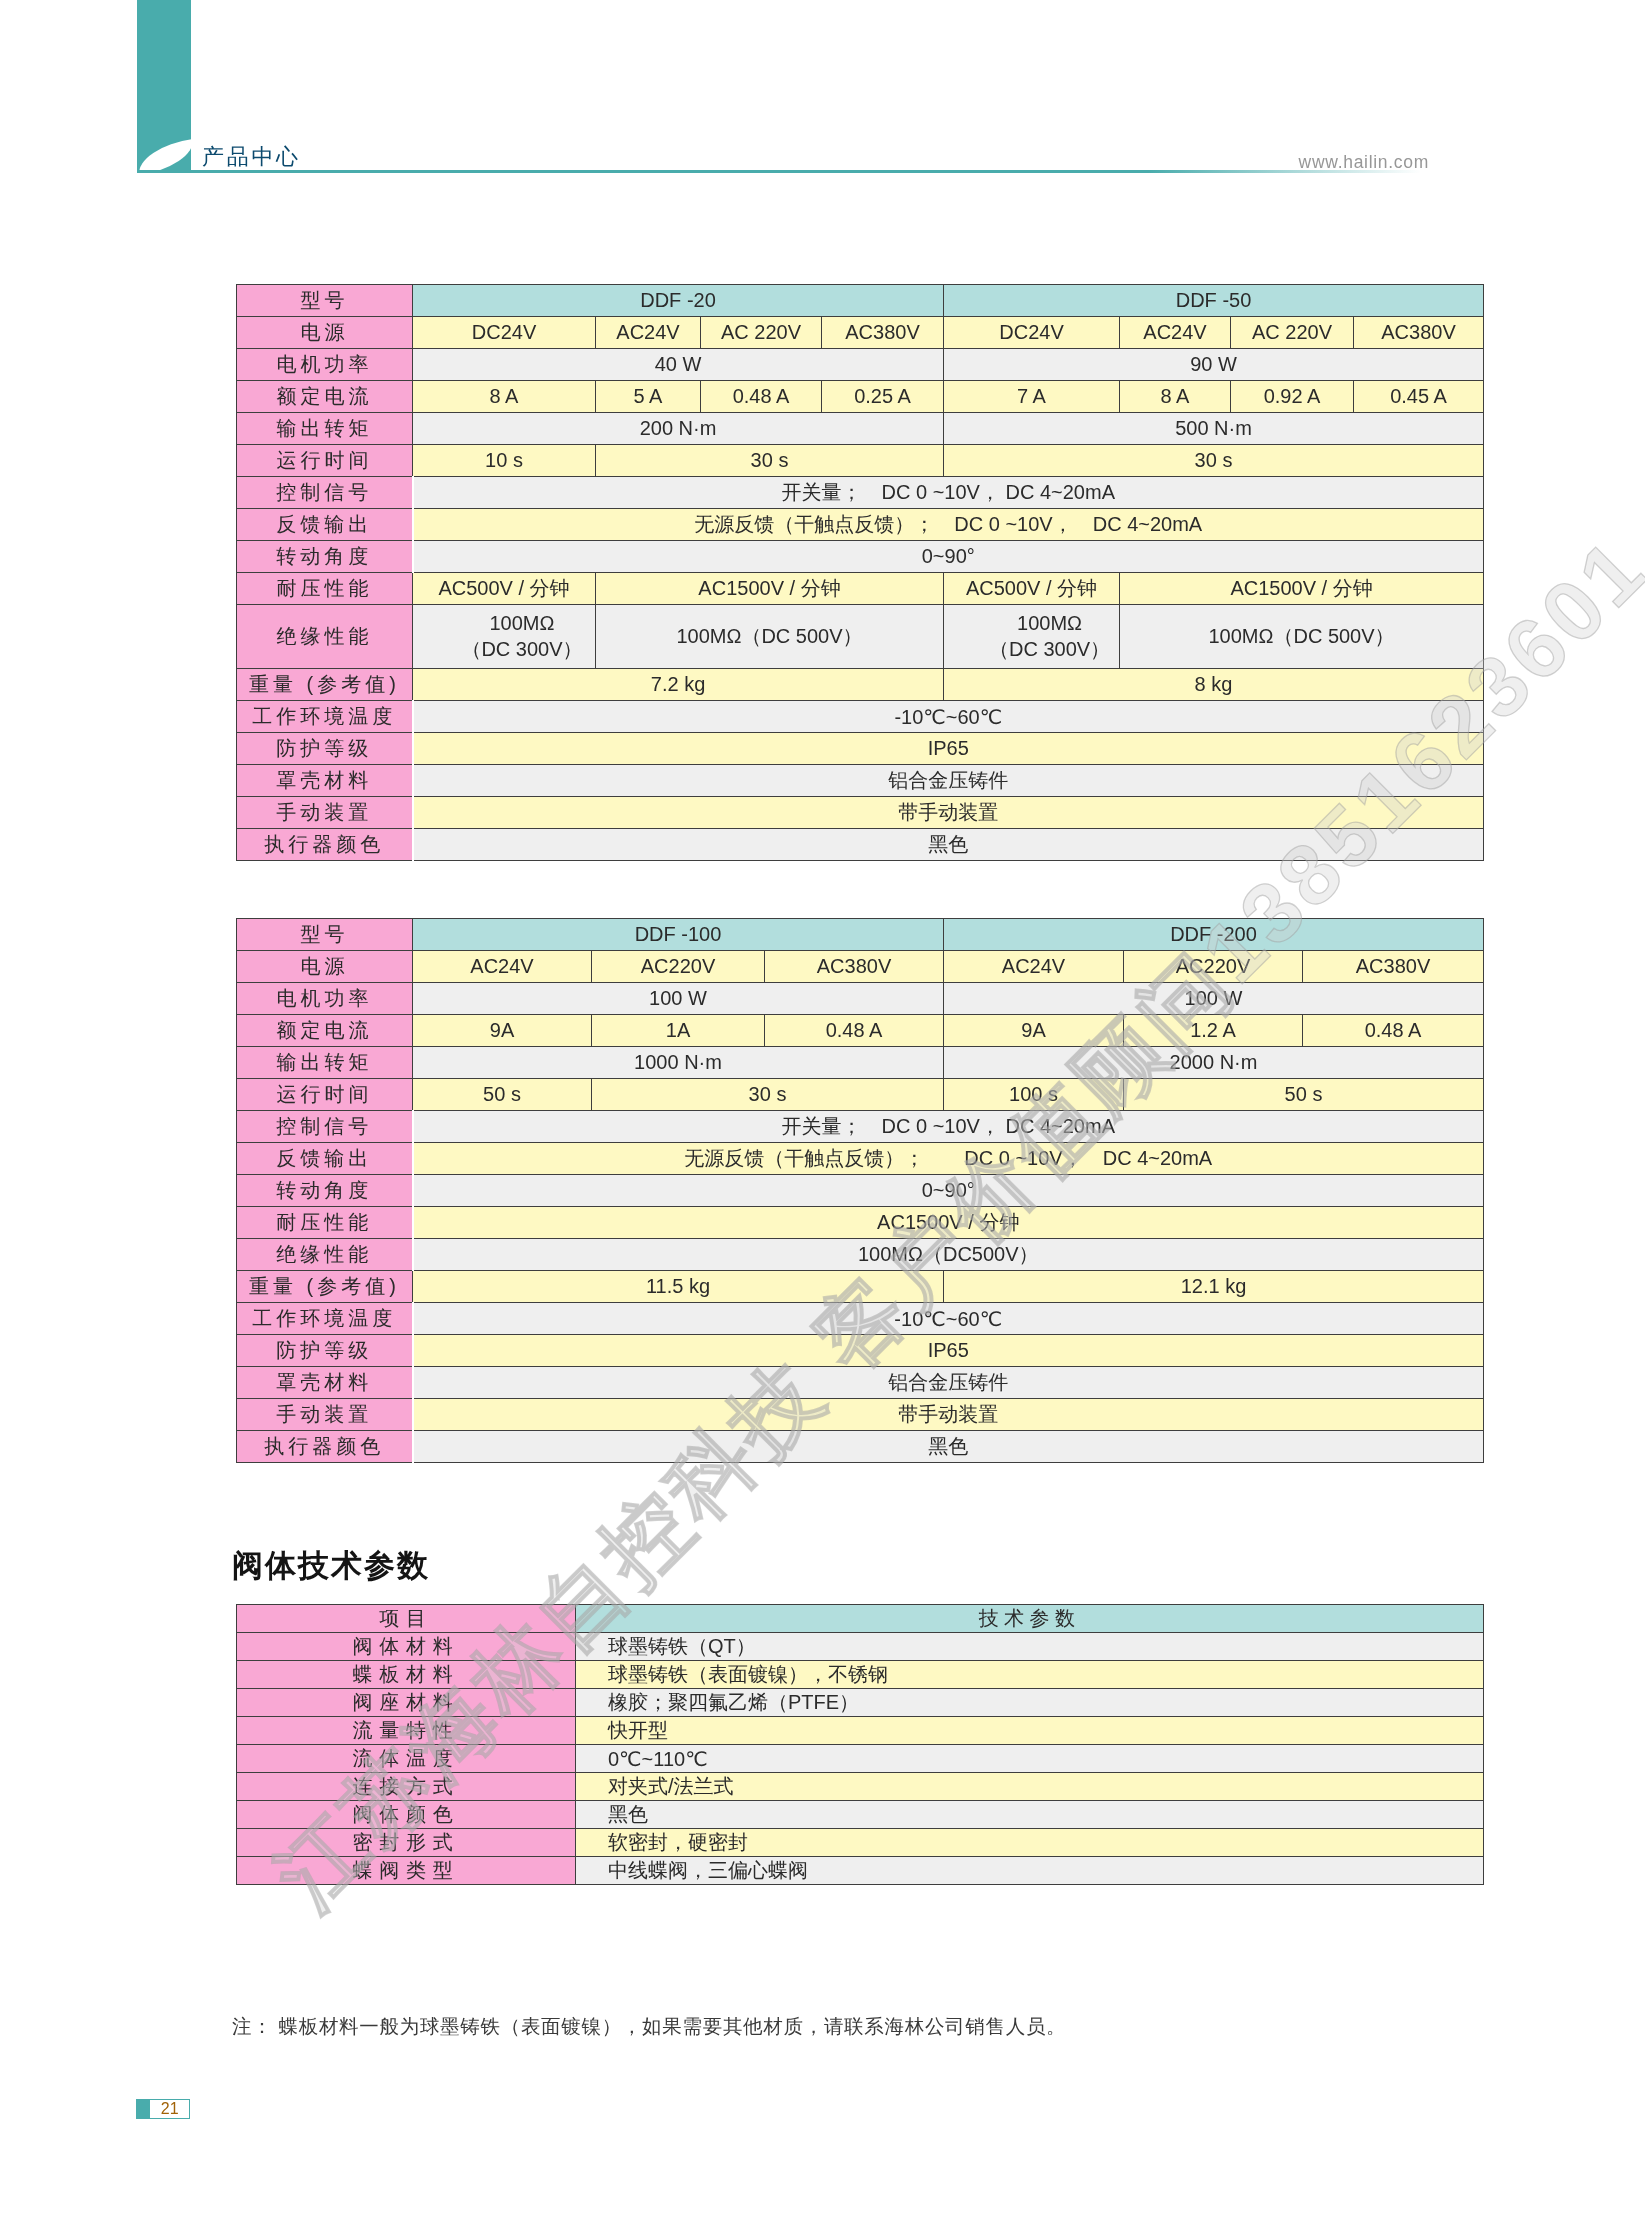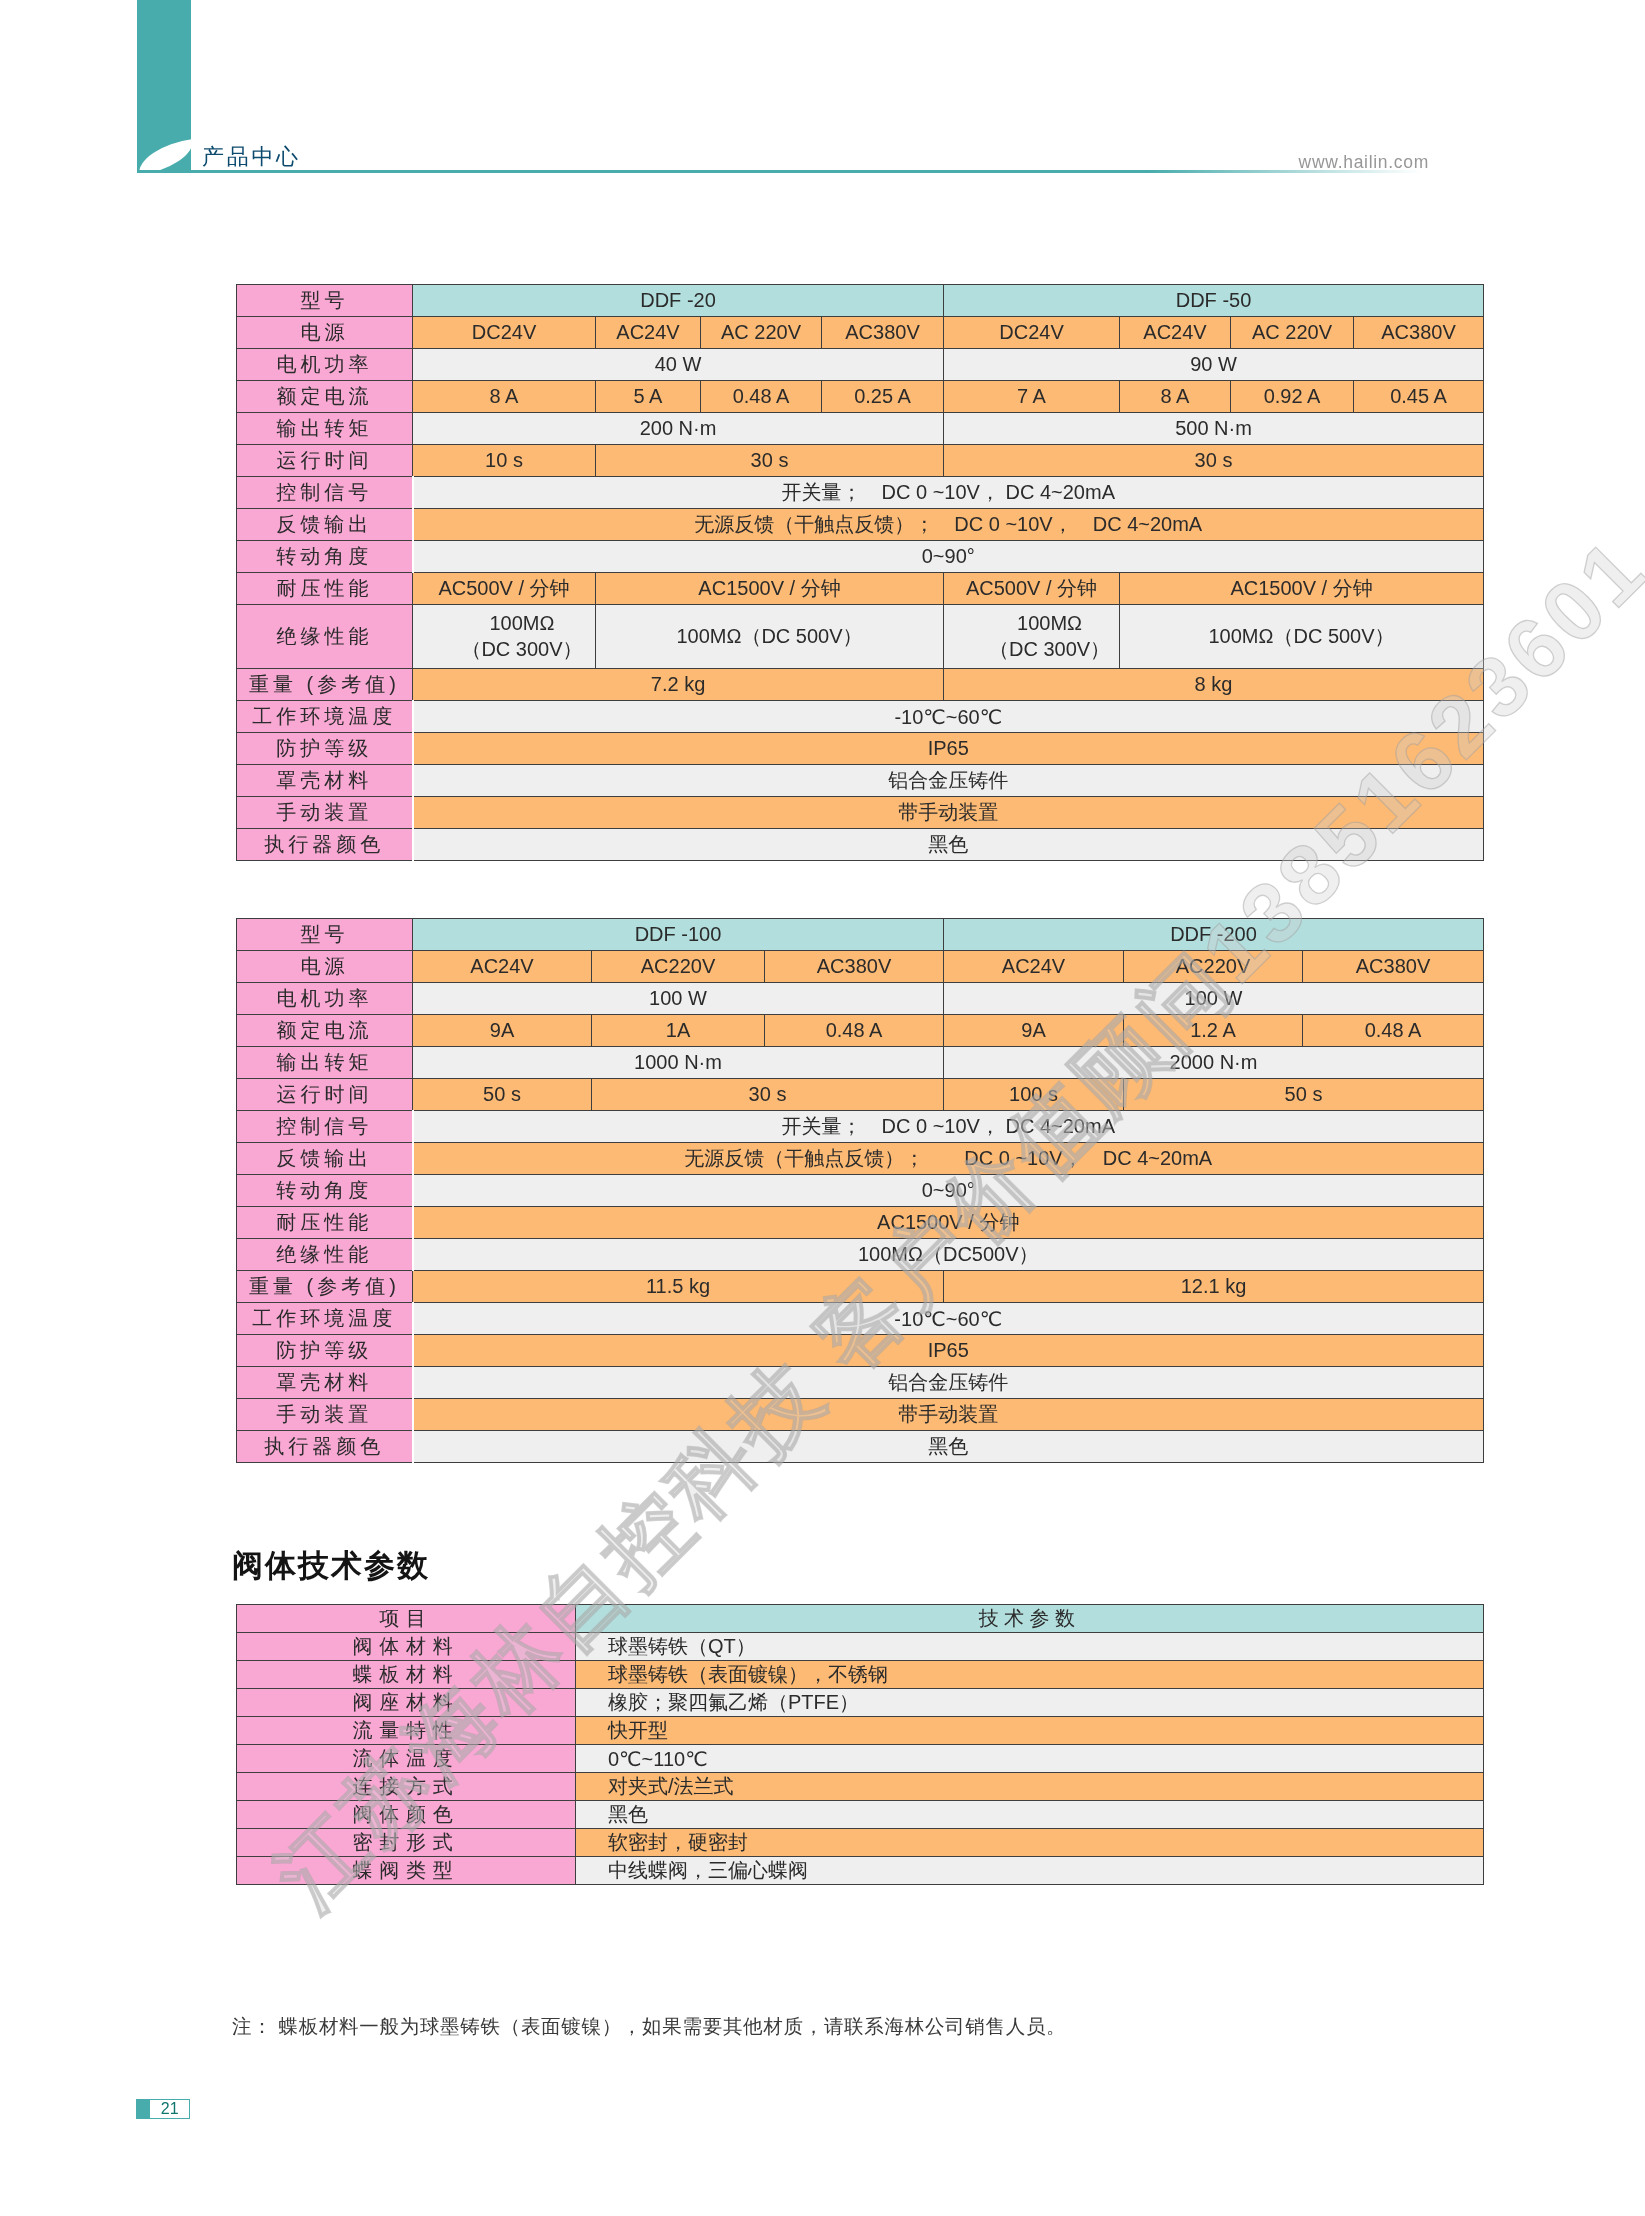--- a/index.html
+++ b/index.html
@@ -18,21 +18,21 @@
   
   table{border-collapse:collapse;table-layout:fixed;position:absolute;left:236px;background:#fff;}
   td,th{border:1.3px solid #3e3e3e;font-weight:normal;font-size:20px;text-align:center;
         padding:0;overflow:hidden;}
   th{background:#f9a8d4;}
   th .lbl{letter-spacing:4px;}
   tr{height:32px;}
   tr.tall{height:64px;}
   tr.r-head td{background:#b2dedd;}
   tr.r-gray td{background:#efefef;}
-  tr.r-white td{background:#fdba74;}
+  tr.r-white td{background:#fef9c3;}
   th.lbw{border-right:2.7px solid #ffffff;}
   td.pre{white-space:pre-line;line-height:25.5px;padding-left:36px;}
   #t1{top:284px;width:1247px;}
   #t2{top:918px;width:1247px;}
   #t3{top:1604px;width:1247px;}
   #t3 tr{height:24px;}
   #t3 th .lbl{letter-spacing:6.7px;}
   #t3 td.val{text-align:left;padding-left:32px;}
   #t3 td.hdr{text-align:center;letter-spacing:5.4px;}
 
@@ -45,21 +45,21 @@
   .watermark{position:absolute;left:37px;top:1217px;width:1747px;text-align:center;white-space:nowrap;
         font-size:86px;font-weight:bold;letter-spacing:5.4px;
         color:rgba(205,205,205,0.33);-webkit-text-stroke:1.3px rgba(158,158,158,0.45);
         transform:rotate(-45deg);z-index:10;pointer-events:none;}
 
   
   .pagebox{position:absolute;left:136px;top:2099px;width:54px;height:19.5px;box-sizing:border-box;
         border:1.3px solid #49acac;background:#ffffff;}
   .pagebox .sq{position:absolute;left:0;top:0;width:13.4px;height:100%;background:#49acac;}
   .pagebox .num{position:absolute;left:13.4px;right:0;top:0;bottom:0;text-align:center;
-        font-size:16px;line-height:17px;color:#0f766e;}
+        font-size:16px;line-height:17px;color:#a16207;}
 </style>
 </head>
 <body>
 
 <div class="page">
 
   <div class="brand-bar"></div>
   <div class="leaf"></div>
   <div class="breadcrumb">产品中心</div>
   <div class="website">www.hailin.com</div>

